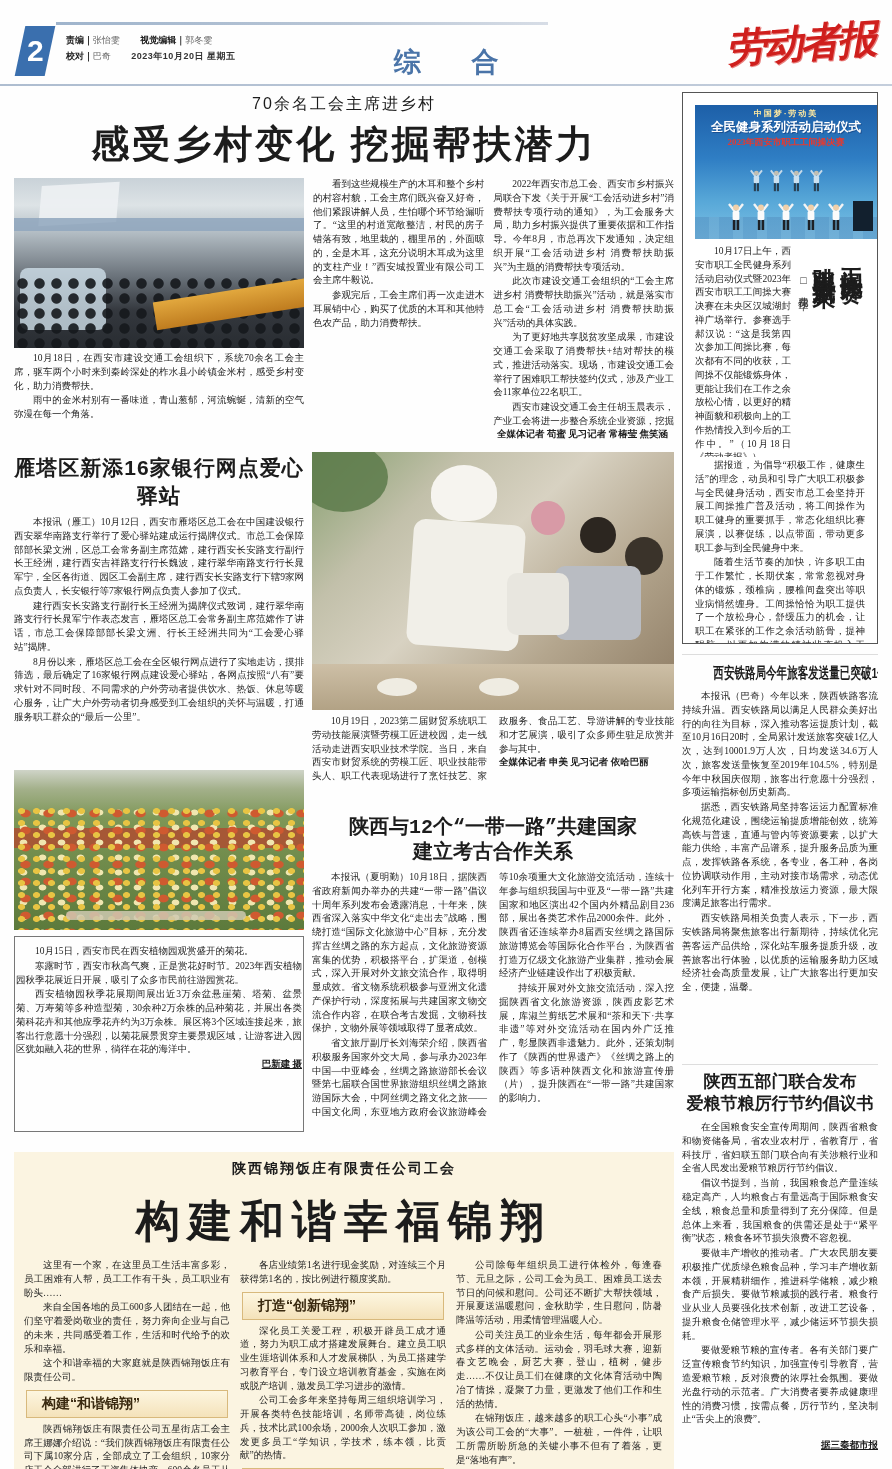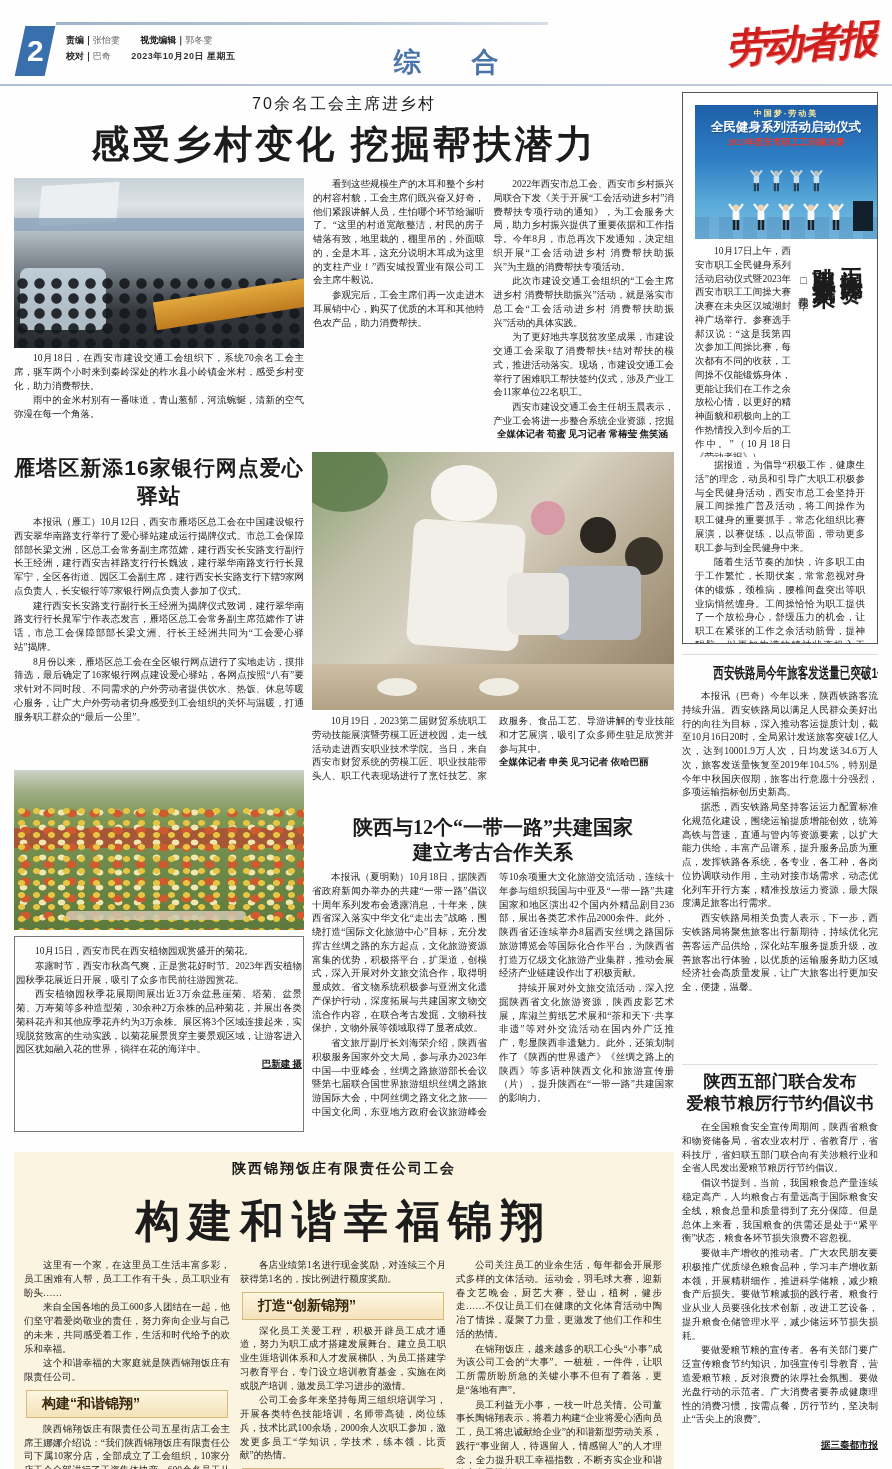--- a/index.html
+++ b/index.html
@@ -103,21 +103,21 @@
   .photo-chef .shirt-white { position:absolute; right:29%; top:47%; width:62px; height:62px;
     background:#e8e6df; border-radius:10px; }
   .photo-chef .table { position:absolute; left:0; bottom:0; width:100%; height:46px;
     background:linear-gradient(#cdbfa6,#b2a285); }
   .photo-chef .dish1,.photo-chef .dish2 { position:absolute; bottom:14px; width:40px; height:18px;
     background:#efece2; border-radius:50%; }
   .photo-chef .dish1 { left:18%; } .photo-chef .dish2 { left:46%; }
   .cap-cols { columns:2; column-gap:12px; height:96px; overflow:hidden; margin:5px 0 4px; }
   .cap-credit { font-weight:bold; text-indent:0 !important; }
   .kaogu-head { text-align:center; font-size:20px; font-weight:bold; line-height:1.25;
-    font-family:Liberation Serif, serif; margin:4px 0 6px; }
+    font-family:Liberation Mono, monospace; margin:4px 0 6px; }
   .kaogu-body { columns:2; column-gap:12px; column-fill:auto; height:262px; overflow:hidden; }
 
   
   .jinxiang { margin-top:8px; height:345px; background:#fbf4e1; padding:8px 10px 6px; overflow:hidden; }
   .jx-kicker { text-align:center; font-size:14px; font-weight:bold; letter-spacing:2px;
     font-family:"Liberation Sans", sans-serif; }
   .jx-head { text-align:center; font-size:44px; font-weight:bold; letter-spacing:8px;
     font-family:"Liberation Sans", sans-serif; margin:14px 0 8px; }
   .jx-cols { display:flex; gap:10px; height:252px; overflow:hidden; }
   .jx-col { width:206px; overflow:hidden; }
@@ -234,21 +234,21 @@
             </div>
           <div class="photo-flower">
             <div class="band"></div>
             <div class="blooms"></div>
             <div class="path"></div>
           </div>
           <div class="cap-box">
             <div class="bt">
                 <p>10月15日，西安市民在西安植物园观赏盛开的菊花。</p>
                 <p>寒露时节，西安市秋高气爽，正是赏花好时节。2023年西安植物园秋季花展近日开展，吸引了众多市民前往游园赏花。</p>
-                <p>西安植物园秋季花展期间展出近3万余盆悬崖菊、塔菊、盆景菊、万寿菊等多种造型菊，30余种2万余株的品种菊花，并展出各类菊科花卉和其他应季花卉约为3万余株。展区将3个区域连接起来，实现脱贫致富的生动实践，以菊花展景贯穿主要景观区域，让游客进入园区犹如融入花的世界，徜徉在花的海洋中。</p>
+                <p>西安植物园秋季花展期间展出近3万余盆悬崖菊、塔菊、盆景菊、万寿菊等多种造型菊，30余种2万余株的品种菊花，并展出各类菊科花卉和其他应季花卉约为3万余株。展区将3个区域连接起来，旅客出行意愿十分强烈，以菊花展景贯穿主要景观区域，让游客进入园区犹如融入花的世界，徜徉在花的海洋中。</p>
               </div>
             <div class="credit">巴新建 摄</div>
           </div>
         </div>
 
         <div class="mid-right">
           <div class="photo-chef">
             <div class="plant"></div>
             <div class="chef-body"></div>
             <div class="hat"></div>
@@ -299,20 +299,21 @@
             <div class="sub-box">打造“创新锦翔”</div>
             <div class="bt">
                 <p>深化员工关爱工程，积极开辟员工成才通道，努力为职工成才搭建发展舞台。建立员工职业生涯培训体系和人才发展梯队，为员工搭建学习教育平台，专门设立培训教育基金，实施在岗或脱产培训，激发员工学习进步的激情。</p>
                 <p>公司工会多年来坚持每周三组织培训学习，开展各类特色技能培训，名师带高徒，岗位练兵，技术比武100余场，2000余人次职工参加，激发更多员工“学知识，学技术，练本领，比贡献”的热情。</p>
               </div>
             <div class="sub-box">共筑“幸福锦翔”</div>
 
           </div>
           <div class="jx-col">
             <div class="bt" style="height:232px;overflow:hidden">
+                <p>公司除每年组织员工进行体检外，每逢春节、元旦之际，公司工会为员工、困难员工送去节日的问候和慰问。公司还不断扩大帮扶领域，开展夏送温暖慰问，金秋助学，生日慰问，防暑降温等活动，用柔情管理温暖人心。</p>
                 <p>公司关注员工的业余生活，每年都会开展形式多样的文体活动。运动会，羽毛球大赛，迎新春文艺晚会，厨艺大赛，登山，植树，健步走……不仅让员工们在健康的文化体育活动中陶冶了情操，凝聚了力量，更激发了他们工作和生活的热情。</p>
                 <p>在锦翔饭庄，越来越多的职工心头“小事”成为该公司工会的“大事”。一桩桩，一件件，让职工所需所盼所急的关键小事不但有了着落，更是“落地有声”。</p>
                 <p>员工利益无小事，一枝一叶总关情。公司董事长陶锦翔表示，将着力构建“企业将爱心洒向员工，员工将忠诚献给企业”的和谐新型劳动关系，践行“事业留人，待遇留人，情感留人”的人才理念，全力提升职工幸福指数，不断夯实企业和谐健康发展根基。</p>
               </div>
 
           </div>
         </div>
       </section>
     </div>
 

